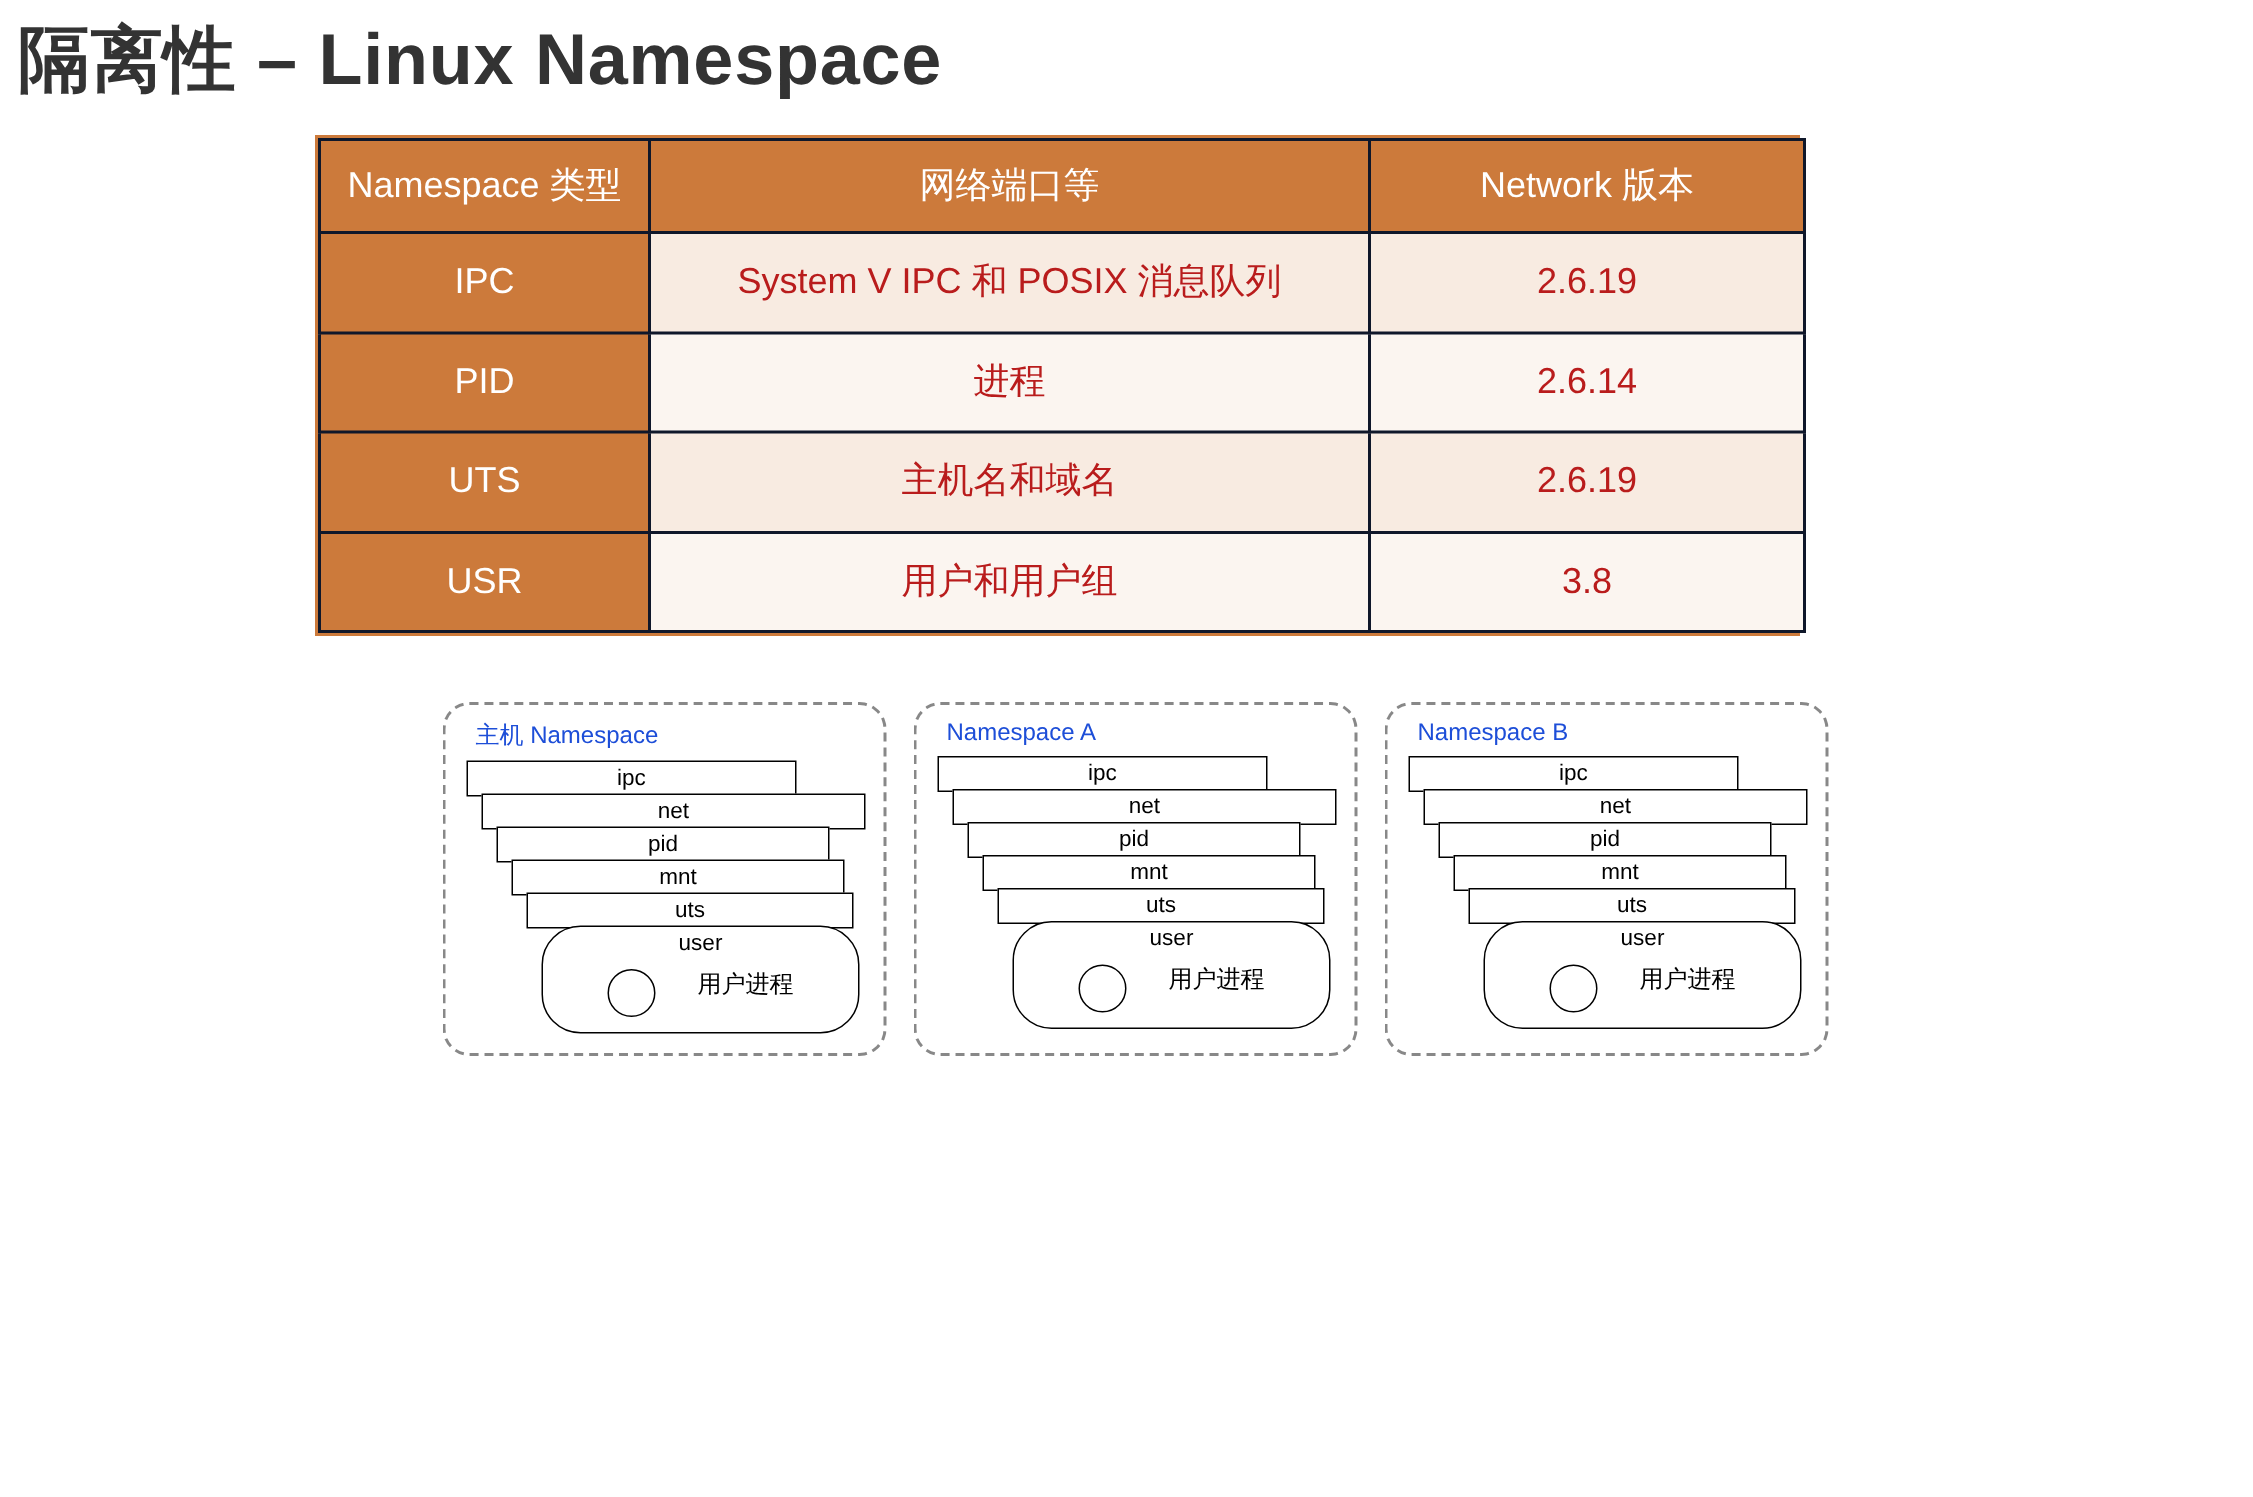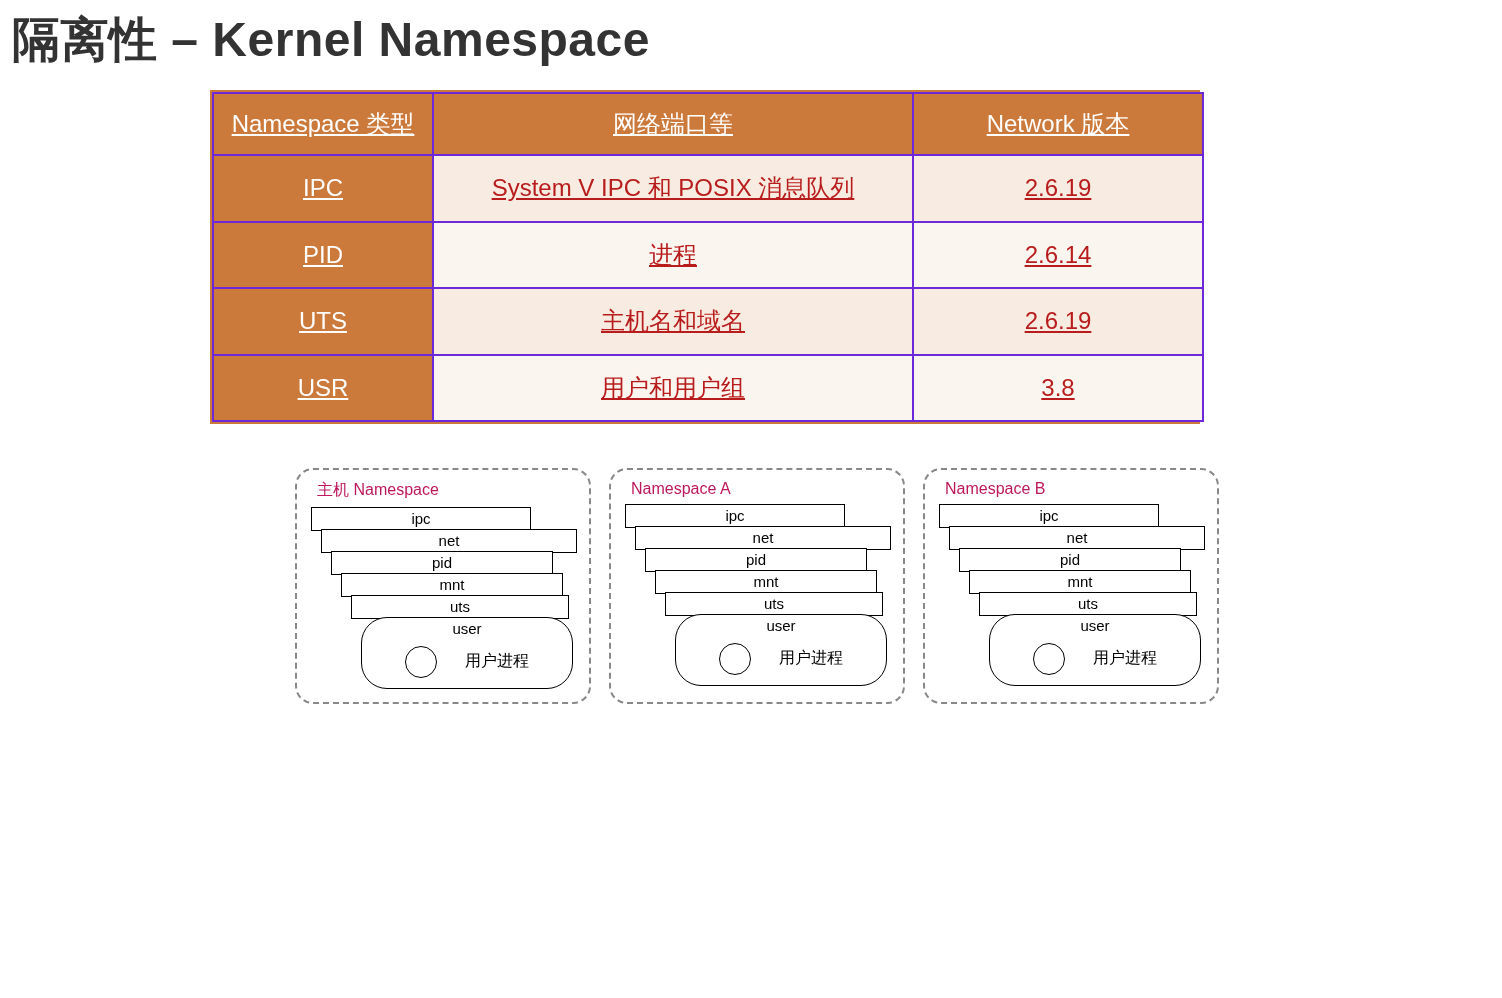--- a/index.html
+++ b/index.html
@@ -22,24 +22,23 @@
       width: 990px;
       margin-left: 210px;
       border: 2px solid #cc7a3b;
     }
     table {
       width: 100%;
       border-collapse: collapse;
       table-layout: fixed;
     }
     th, td {
-      border: 2px solid #6d28d9;
+      border: 2px solid #0f172a;
       text-align: center;
       vertical-align: middle;
-      text-decoration: underline;
     }
     thead th {
       background: #cc7a3b;
       color: #fff;
       font-weight: 400;
       font-size: 24px;
       padding: 14px 8px;
       line-height: 1.35;
     }
     tbody td.col-type {
@@ -72,21 +71,21 @@
     .ns-box {
       border: 2px dashed #888;
       border-radius: 18px;
       width: 296px;
       height: 236px;
       padding: 10px 14px 10px 14px;
       position: relative;
     }
     .ns-title {
       font-size: 16px;
-      color: #be185d;
+      color: #1d4ed8;
       margin-bottom: 6px;
       padding-left: 6px;
     }
     .stack {
       position: relative;
       width: 262px;
       height: 186px;
     }
     .layer {
       position: absolute;
@@ -109,39 +108,39 @@
     .l-mnt  { left: 30px; top: 66px; width: 222px; height: 24px; }
     .l-uts  { left: 40px; top: 88px; width: 218px; height: 24px; }
     .l-user { left: 50px; top:110px; width: 212px; height: 72px; border-radius: 26px; }
     .l-user .lab { line-height: 22px; }
     .proc {
       position: absolute;
       top: 28px;
       left: 0;
       right: 0;
       display: flex;
-      align-items: center;
+      align-items: flex-start;
       justify-content: center;
       gap: 28px;
     }
     .circle {
       width: 32px;
       height: 32px;
       border: 1.5px solid #000;
       border-radius: 50%;
       flex: 0 0 auto;
     }
     .proc-text {
       font-size: 16px;
     }
   </style>
 </head>
 <body>
 
-<h1 class="title">隔离性 – Kernel Namespace</h1>
+<h1 class="title">隔离性 – Linux Namespace</h1>
 
 <div class="table-wrap">
   <table>
     <colgroup>
         <col class="c1">
         <col class="c2">
         <col class="c3">
       </colgroup>
     <thead>
       <tr>

